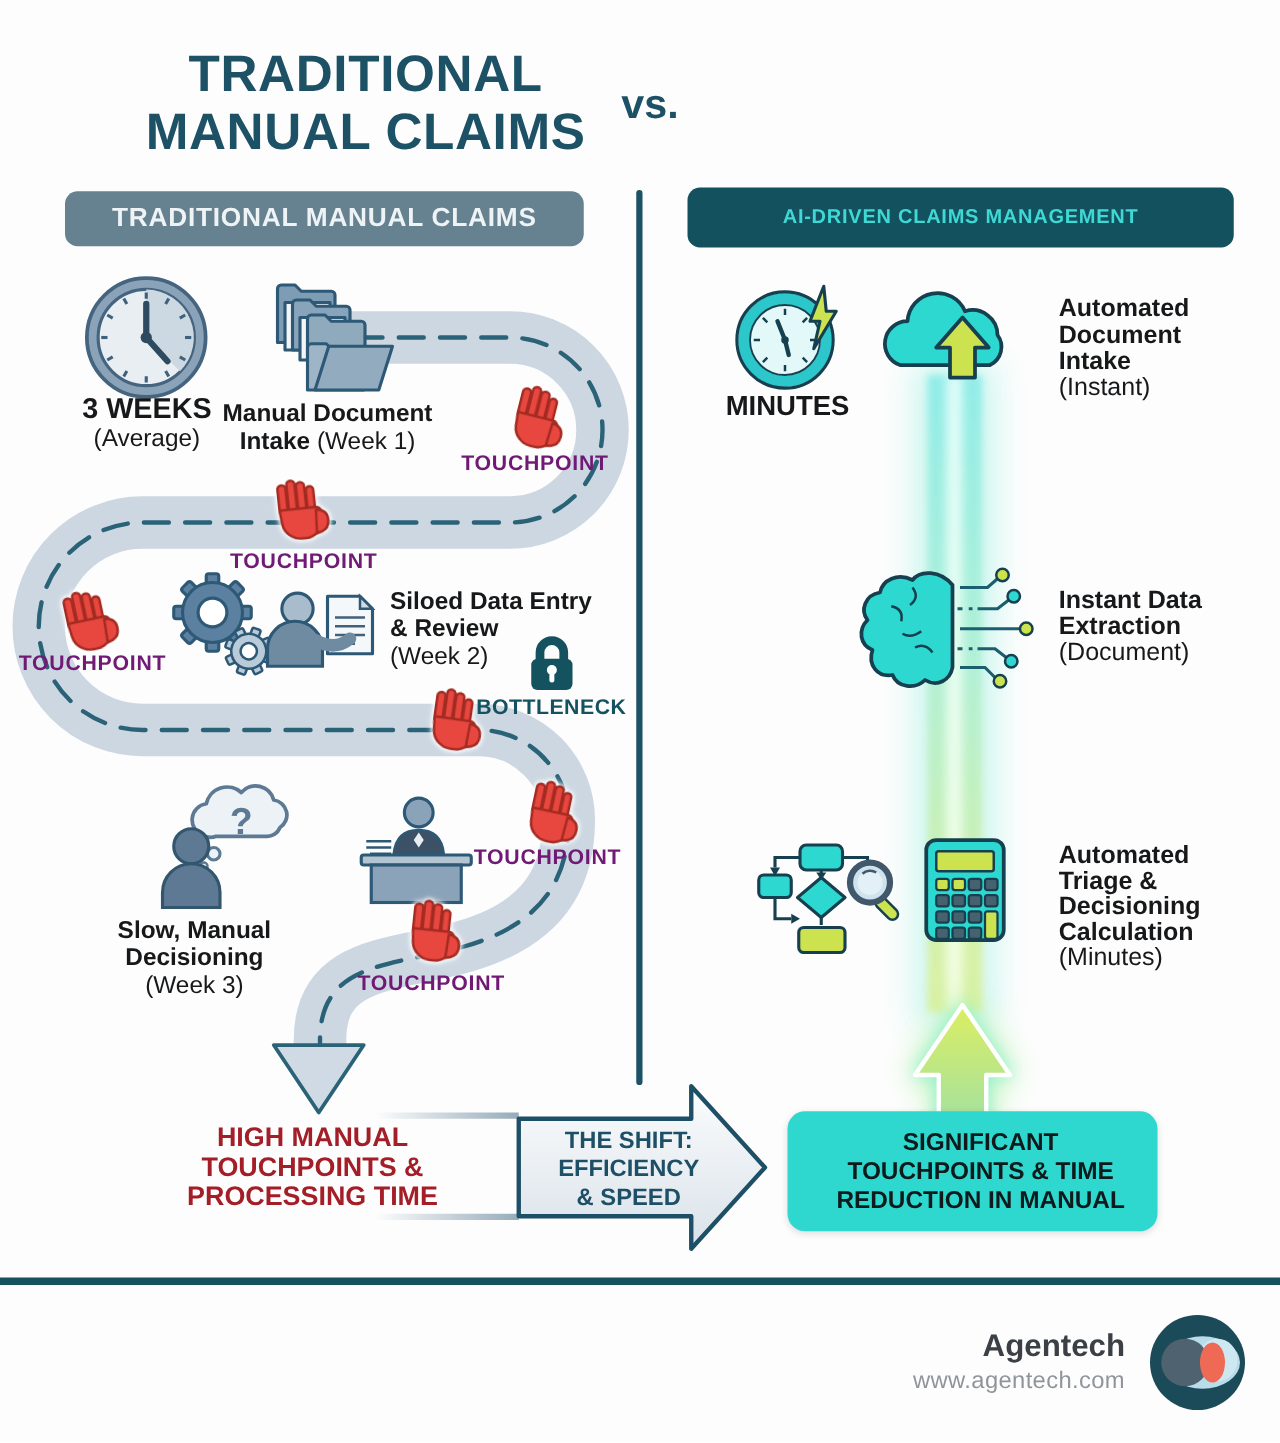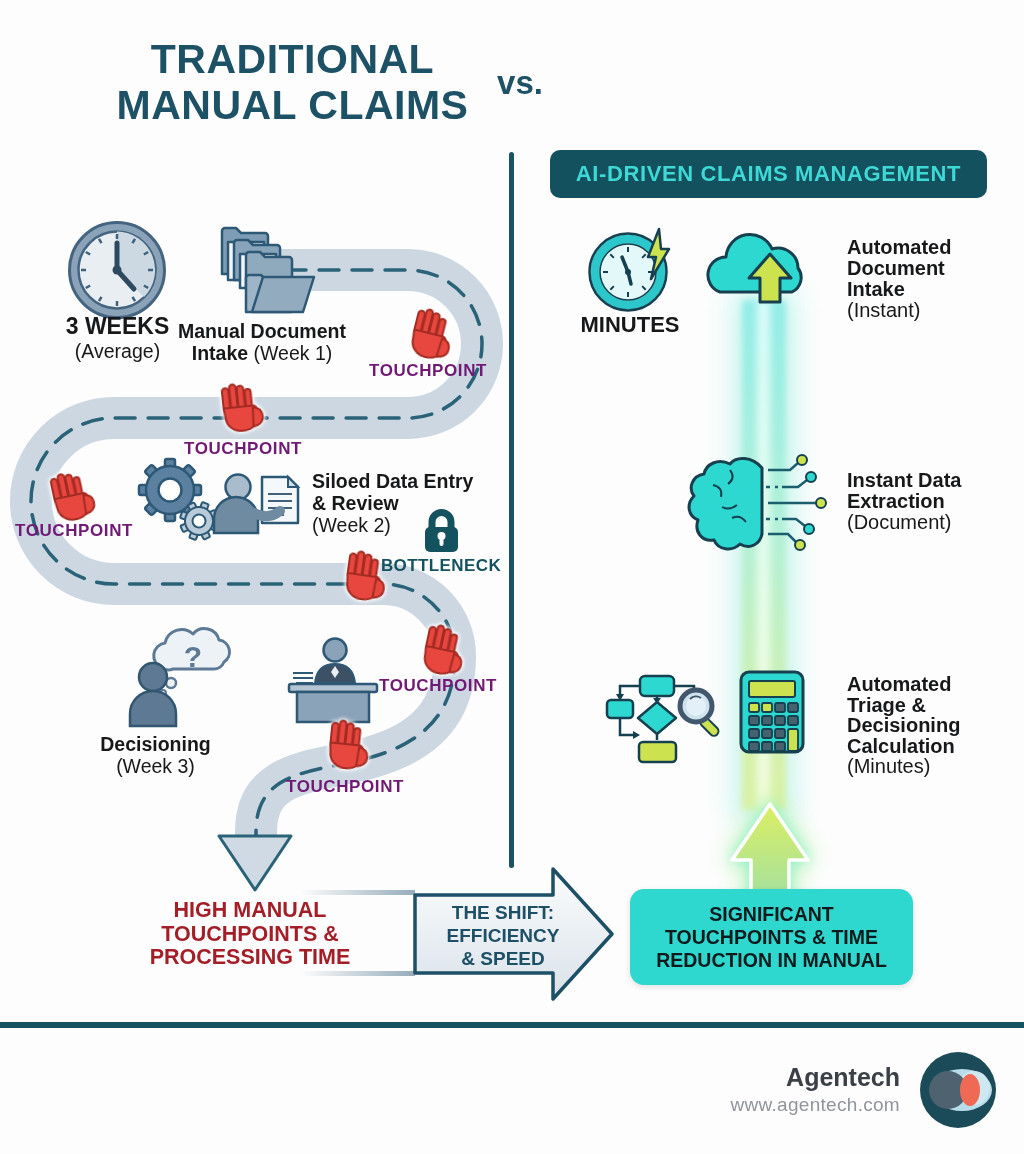--- a/index.html
+++ b/index.html
@@ -7,32 +7,32 @@
           font-family:"Liberation Sans",sans-serif;}
   .abs{position:absolute;}
   .tc{text-align:center;}
   .b{font-weight:700;}
   .r{font-weight:400;}
   
   .main-title{font-size:41px;line-height:46px;font-weight:700;color:#1d5165;letter-spacing:.5px;}
   .vs{font-size:33px;font-weight:700;color:#1d5165;}
   .badge{border-radius:10px;font-weight:700;letter-spacing:.6px;display:flex;align-items:center;justify-content:center;}
   .badge-left{background:#66818f;color:#eef3f6;font-size:21px;}
-  .badge-right{background:#13515e;color:#3ed8d5;font-size:22px;}
+  .badge-right{background:#13515e;color:#3ed8d5;font-size:16px;}
   .divider{background:#1d5165;border-radius:3px;}
   
   .step{font-size:19.5px;line-height:22px;color:#17181a;}
   .metric{font-size:23px;font-weight:700;color:#17181a;line-height:25px;}
   .metric-note{font-size:19.5px;font-weight:400;}
   .tp{font-size:17px;font-weight:700;color:#701a75;letter-spacing:.6px;text-align:center;width:160px;}
   .bneck{font-size:17px;font-weight:700;color:#14525f;letter-spacing:.4px;text-align:center;}
   .outcome-left{font-size:21.5px;line-height:23.5px;font-weight:700;color:#a41e28;}
   .shift-text{font-size:19px;line-height:23px;font-weight:700;color:#1d4f66;}
   .teal-box{background:#2fd8cf;border-radius:14px;display:flex;flex-direction:column;align-items:center;justify-content:center;
-            font-size:19.5px;line-height:23px;font-weight:700;color:#0e1a1c;box-shadow:0 2px 6px rgba(0,0,0,.12);}
+            font-size:19.5px;line-height:23px;font-weight:700;color:#0e1a1c;box-shadow:0 2px 6px rgba(0,0,0,.12);padding-left:13px;}
   .beam{background:linear-gradient(180deg,#86ebe6 0%,#a9efd3 45%,#c9efa8 80%,#d9f099 100%);
         filter:blur(3px);opacity:.9;box-shadow:0 0 26px 10px rgba(125,235,214,.45);}
   .beam-core{background:linear-gradient(180deg,#eafffd,#f6ffe9);filter:blur(4px);opacity:.85;}
   .hand{filter:drop-shadow(0 0 2px #fff) drop-shadow(0 0 1.5px #fff);}
   .glow-arrow{filter:drop-shadow(0 0 7px #8ef0cf) drop-shadow(0 0 13px rgba(178,242,160,.8));}
   .footer-rule{background:#14525f;}
   .brand{font-size:25px;font-weight:700;color:#3b4046;line-height:28px;text-align:right;}
   .brand-url{font-size:19px;font-weight:400;color:#90959b;letter-spacing:.3px;}
 </style>
 </head>
@@ -305,20 +305,23 @@
       <polygon points="415,895 553,895 553,869 612,934 553,999 553,973 415,973" fill="url(#steelGrad)" stroke="#1d4f66" stroke-width="3.5" stroke-linejoin="round"></polygon>
     </g>
   </svg>
 
   <div class="abs main-title tc" style="left:55px;top:36px;width:475px;">
     <div>TRADITIONAL</div>
       <div>MANUAL CLAIMS</div>
   </div>
   <div class="abs vs tc" style="left:480px;top:64px;width:80px;">vs.</div>
 
+  <div class="abs badge badge-left" style="left:52px;top:153px;width:415px;height:44px;">
+    <span>TRADITIONAL MANUAL CLAIMS</span>
+  </div>
   <div class="abs badge badge-right" style="left:550px;top:150px;width:437px;height:48px;">
     <span>AI-DRIVEN CLAIMS MANAGEMENT</span>
   </div>
   <div class="abs divider" style="left:509px;top:152px;width:5px;height:716px;"></div>
 
   <div class="abs metric tc" style="left:30px;top:314px;width:175px;">
     <div>3 WEEKS</div>
     <div class="metric-note">(Average)</div>
   </div>
 
@@ -334,20 +337,21 @@
   <div class="abs tp" style="left:265px;top:777px;">TOUCHPOINT</div>
 
   <div class="abs step" style="left:312px;top:470px;width:195px;">
     <div class="b">Siloed Data Entry</div>
     <div class="b">&amp; Review</div>
     <div class="r">(Week 2)</div>
   </div>
   <div class="abs bneck" style="left:368px;top:556px;width:146px;">BOTTLENECK</div>
 
   <div class="abs step tc" style="left:48px;top:733px;width:215px;">
+    <div class="b">Slow, Manual</div>
     <div class="b">Decisioning</div>
     <div class="r">(Week 3)</div>
   </div>
 
   <div class="abs outcome-left tc" style="left:137px;top:899px;width:226px;">
     <div>HIGH MANUAL</div>
       <div>TOUCHPOINTS &amp;</div>
       <div>PROCESSING TIME</div>
   </div>
 

